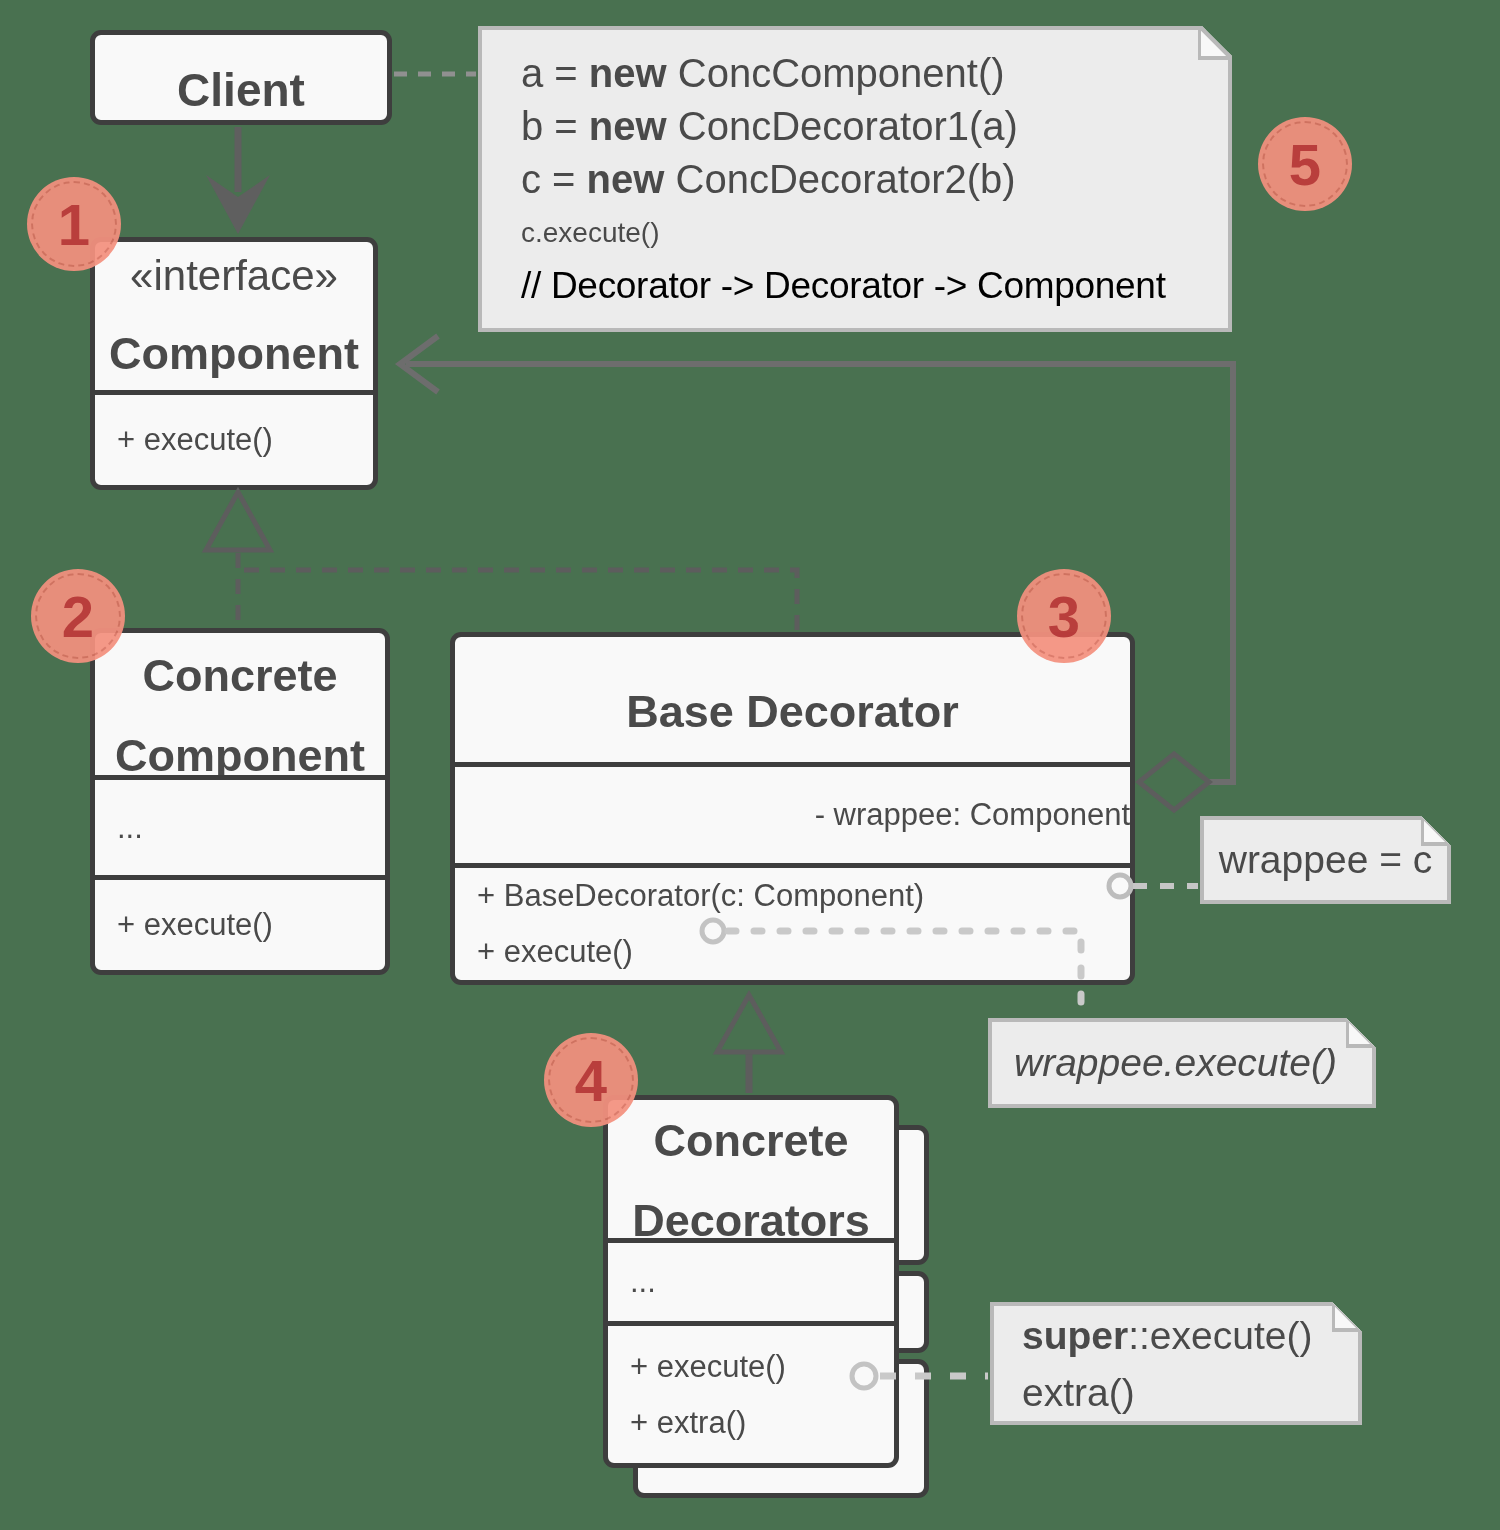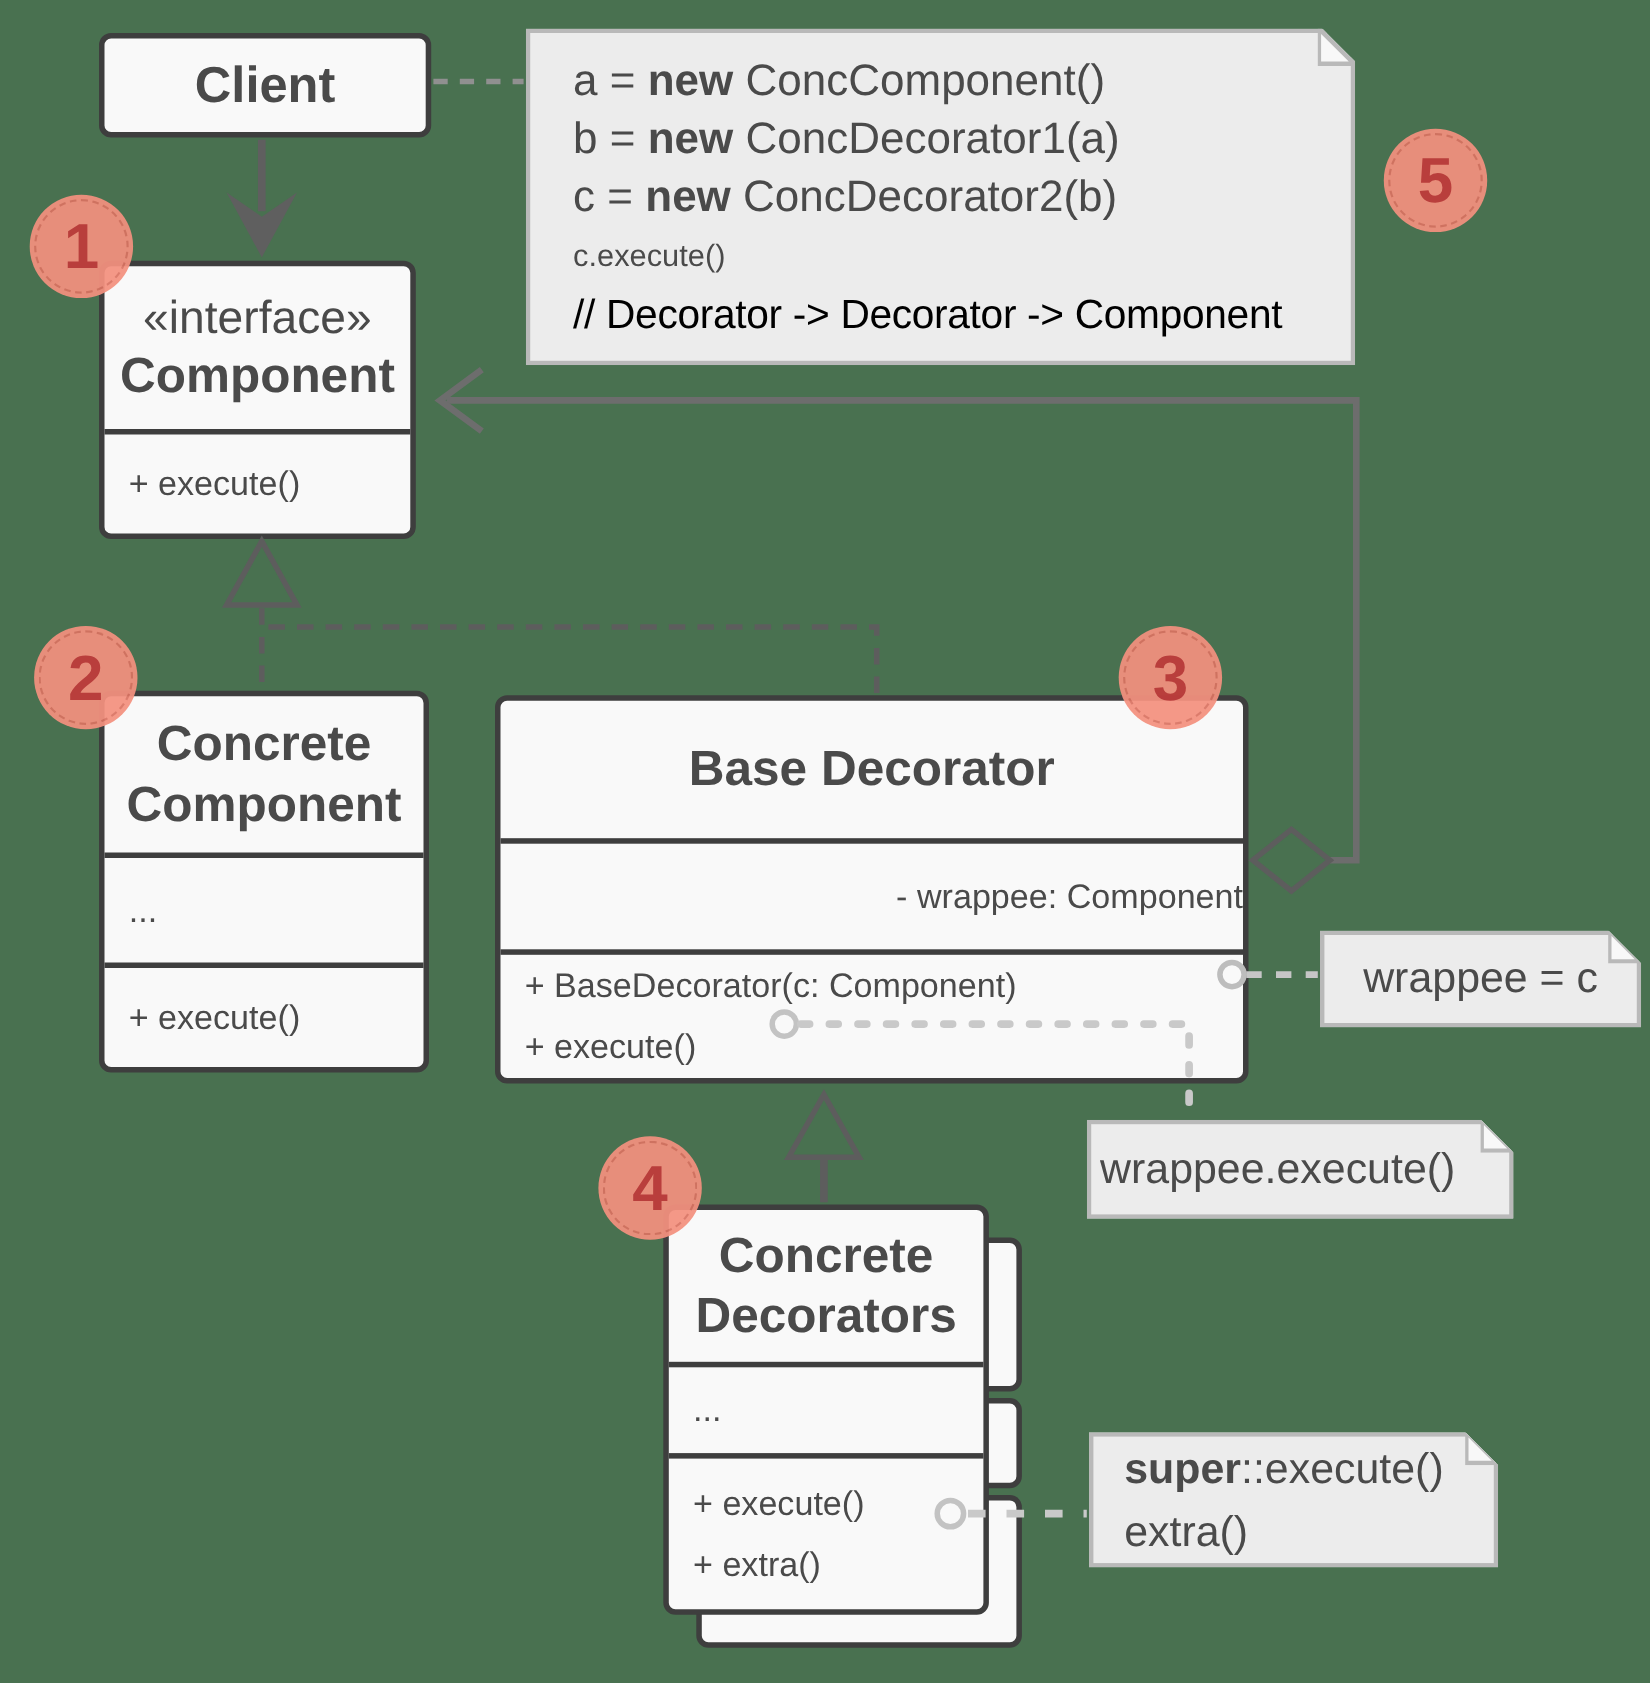--- a/index.html
+++ b/index.html
@@ -9,21 +9,21 @@
   }
   
   .cls{
     position:absolute;box-sizing:border-box;background:#f9f9f9;
     border:5px solid #3e3e3e;border-radius:11px;z-index:1;
     display:flex;flex-direction:column;
   }
   .cls .comp{box-sizing:border-box;}
   .cls .comp + .comp{border-top:5px solid #3e3e3e;}
   .hdr{display:flex;flex-direction:column;align-items:center;justify-content:center;line-height:1.22;}
-  .title{font-weight:bold;font-size:45px;color:#4a4a4a;}
+  .title{font-weight:bold;font-size:45px;color:#4a4a4a;margin-top:25px;}
   .stereotype{font-size:42px;color:#4a4a4a;}
   .member{display:flex;flex-direction:column;justify-content:center;padding-left:22px;font-size:31px;line-height:56px;color:#4a4a4a;}
   .back-seg{position:absolute;box-sizing:border-box;background:#f9f9f9;border:5px solid #3e3e3e;border-radius:11px;z-index:0;}
   
   .note{
     position:absolute;box-sizing:border-box;background:#ececec;border:4px solid #b9b9b9;z-index:1;
     clip-path:polygon(0 0,calc(100% - 30px) 0,100% 30px,100% 100%,0 100%);
     display:flex;flex-direction:column;justify-content:center;
     font-size:39px;color:#4a4a4a;
   }
@@ -110,28 +110,28 @@
     </div>
     <div class="comp member" style="height:83px;">
       <span>...</span>
     </div>
     <div class="comp member" style="flex:1;">
       <span>+ execute()</span>
       <span>+ extra()</span>
     </div>
   </div>
 
-  <div class="note" style="left:1200px;top:846px;width:292px;height:88px;align-items:center;">
+  <div class="note" style="left:1200px;top:816px;width:251px;height:88px;align-items:center;">
     <span>wrappee = c</span>
     <svg class="ear" width="30" height="30">
         <path d="M1 0 L29 28 L1 28 Z" fill="#f8f8f8" stroke="#b9b9b9" stroke-width="4"></path>
       </svg>
   </div>
 
-  <div class="note" style="left:988px;top:1018px;width:388px;height:90px;padding-left:8px;">
+  <div class="note" style="left:988px;top:1018px;width:388px;height:90px;padding-left:22px;font-style:italic;">
     <span>wrappee.execute()</span>
     <svg class="ear" width="30" height="30">
         <path d="M1 0 L29 28 L1 28 Z" fill="#f8f8f8" stroke="#b9b9b9" stroke-width="4"></path>
       </svg>
   </div>
 
   <div class="note" style="left:990px;top:1302px;width:372px;height:123px;padding-left:28px;line-height:57px;">
     <div><b>super</b><span>::execute()</span></div>
     <div>extra()</div>
     <svg class="ear" width="30" height="30">

